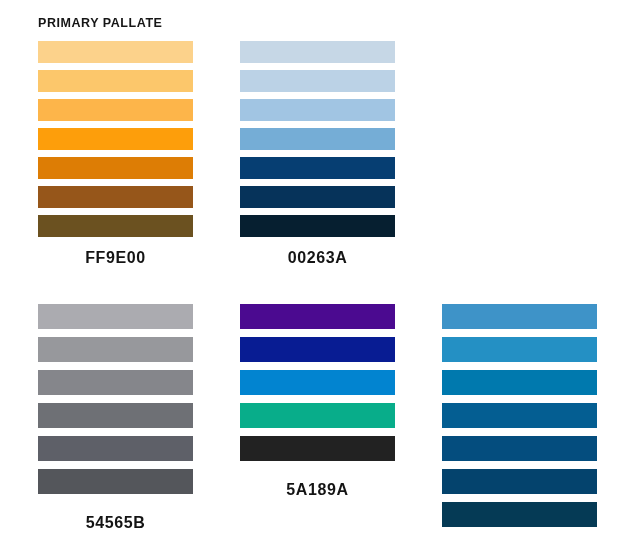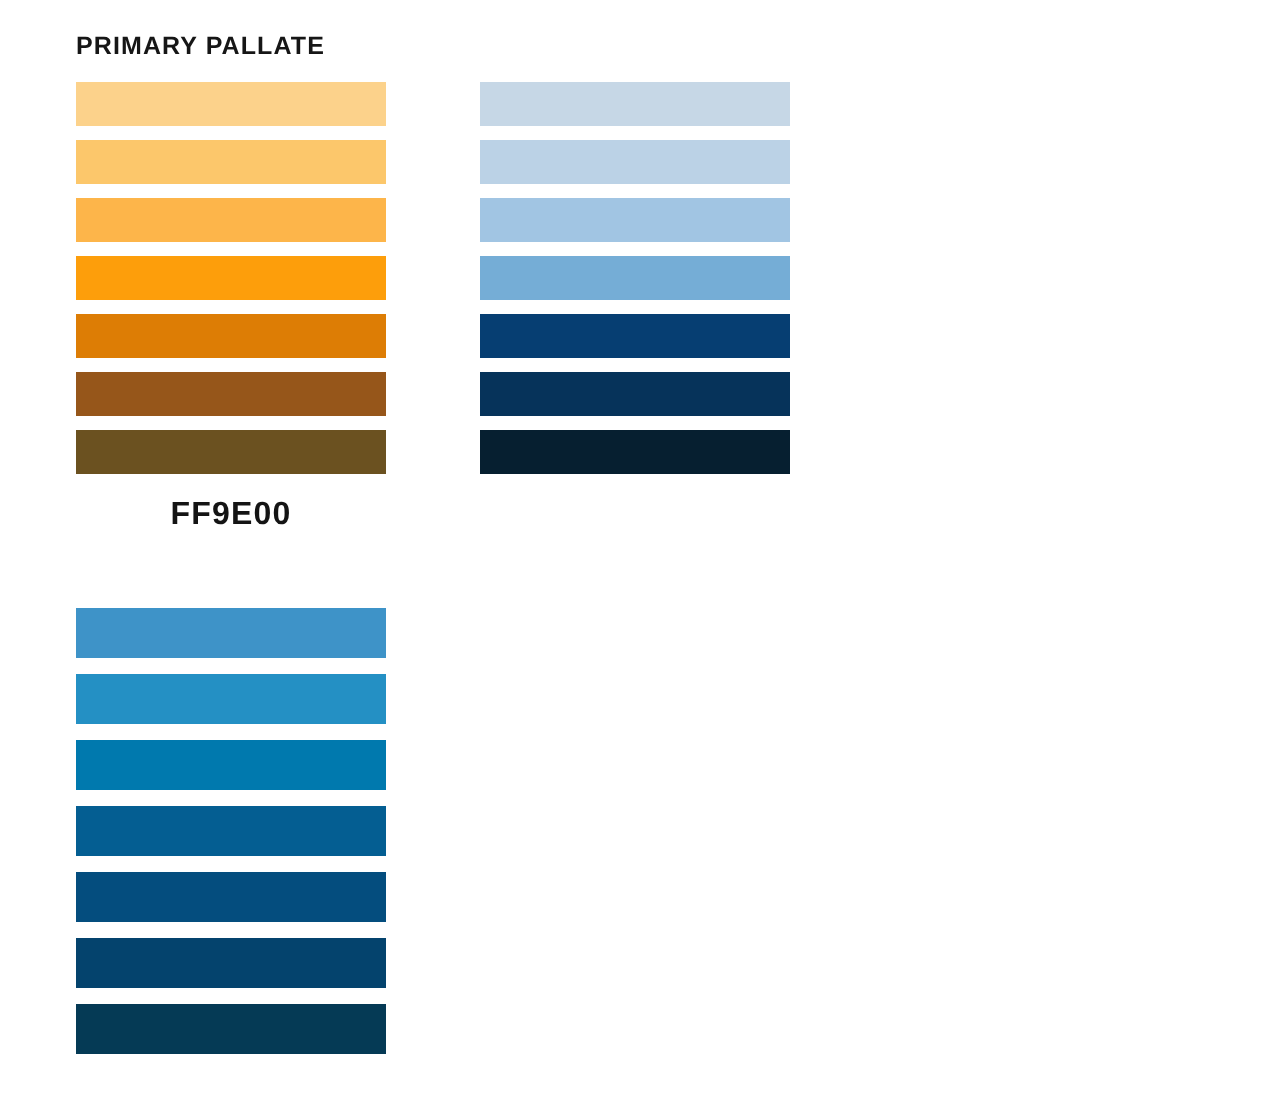--- a/index.html
+++ b/index.html
@@ -118,30 +118,52 @@
       <div class="palette-column">
         <div class="swatch-stack">
           <div class="swatch" style="background-color: rgb(198, 215, 230);"></div>
           <div class="swatch" style="background-color: rgb(187, 210, 230);"></div>
           <div class="swatch" style="background-color: rgb(161, 197, 227);"></div>
           <div class="swatch" style="background-color: rgb(117, 173, 214);"></div>
           <div class="swatch" style="background-color: rgb(6, 62, 114);"></div>
           <div class="swatch" style="background-color: rgb(6, 51, 90);"></div>
           <div class="swatch" style="background-color: rgb(6, 31, 48);"></div>
         </div>
+        <div class="hex-label">00263A</div>
       </div>
 
     </div>
   </div>
 
   <div class="section" id="section-secondary">
 
     <div class="columns secondary">
 
+      <div class="palette-column">
+        <div class="swatch-stack">
+          <div class="swatch" style="background-color: rgb(171, 171, 176);"></div>
+          <div class="swatch" style="background-color: rgb(151, 152, 156);"></div>
+          <div class="swatch" style="background-color: rgb(133, 134, 139);"></div>
+          <div class="swatch" style="background-color: rgb(110, 112, 117);"></div>
+          <div class="swatch" style="background-color: rgb(94, 96, 104);"></div>
+          <div class="swatch" style="background-color: rgb(84, 86, 91);"></div>
+        </div>
+        <div class="hex-label">54565B</div>
+      </div>
 
+      <div class="palette-column">
+        <div class="swatch-stack">
+          <div class="swatch" style="background-color: rgb(75, 10, 144);"></div>
+          <div class="swatch" style="background-color: rgb(8, 28, 147);"></div>
+          <div class="swatch" style="background-color: rgb(2, 132, 208);"></div>
+          <div class="swatch" style="background-color: rgb(8, 173, 138);"></div>
+          <div class="swatch" style="background-color: rgb(34, 34, 34);"></div>
+        </div>
+        <div class="hex-label">5A189A</div>
+      </div>
 
       <div class="palette-column">
         <div class="swatch-stack">
           <div class="swatch" style="background-color: rgb(62, 147, 200);"></div>
           <div class="swatch" style="background-color: rgb(36, 144, 196);"></div>
           <div class="swatch" style="background-color: rgb(0, 121, 174);"></div>
           <div class="swatch" style="background-color: rgb(4, 94, 146);"></div>
           <div class="swatch" style="background-color: rgb(4, 77, 126);"></div>
           <div class="swatch" style="background-color: rgb(4, 67, 109);"></div>
           <div class="swatch" style="background-color: rgb(5, 58, 85);"></div>

